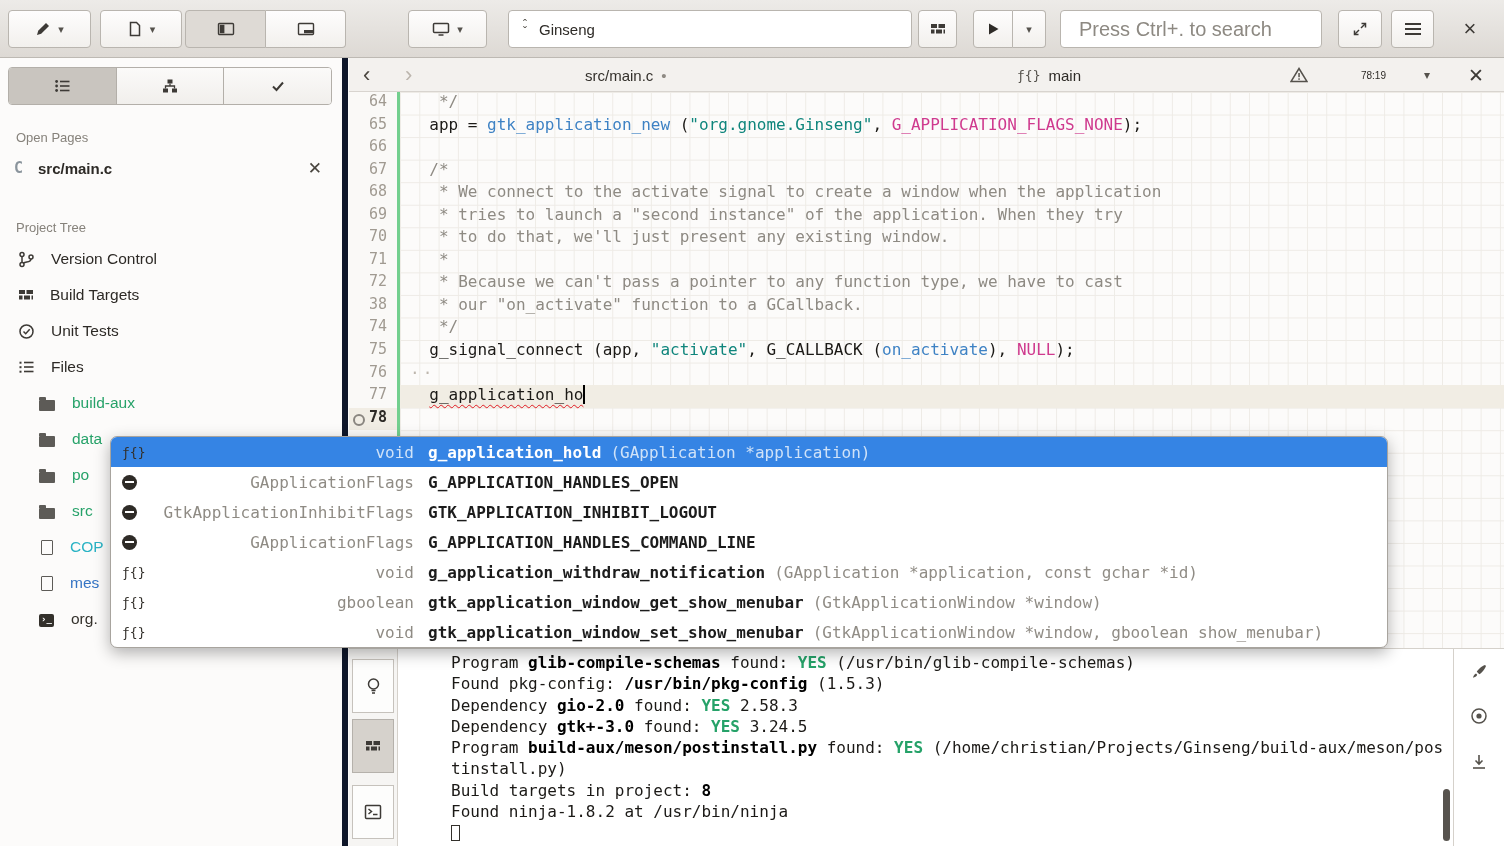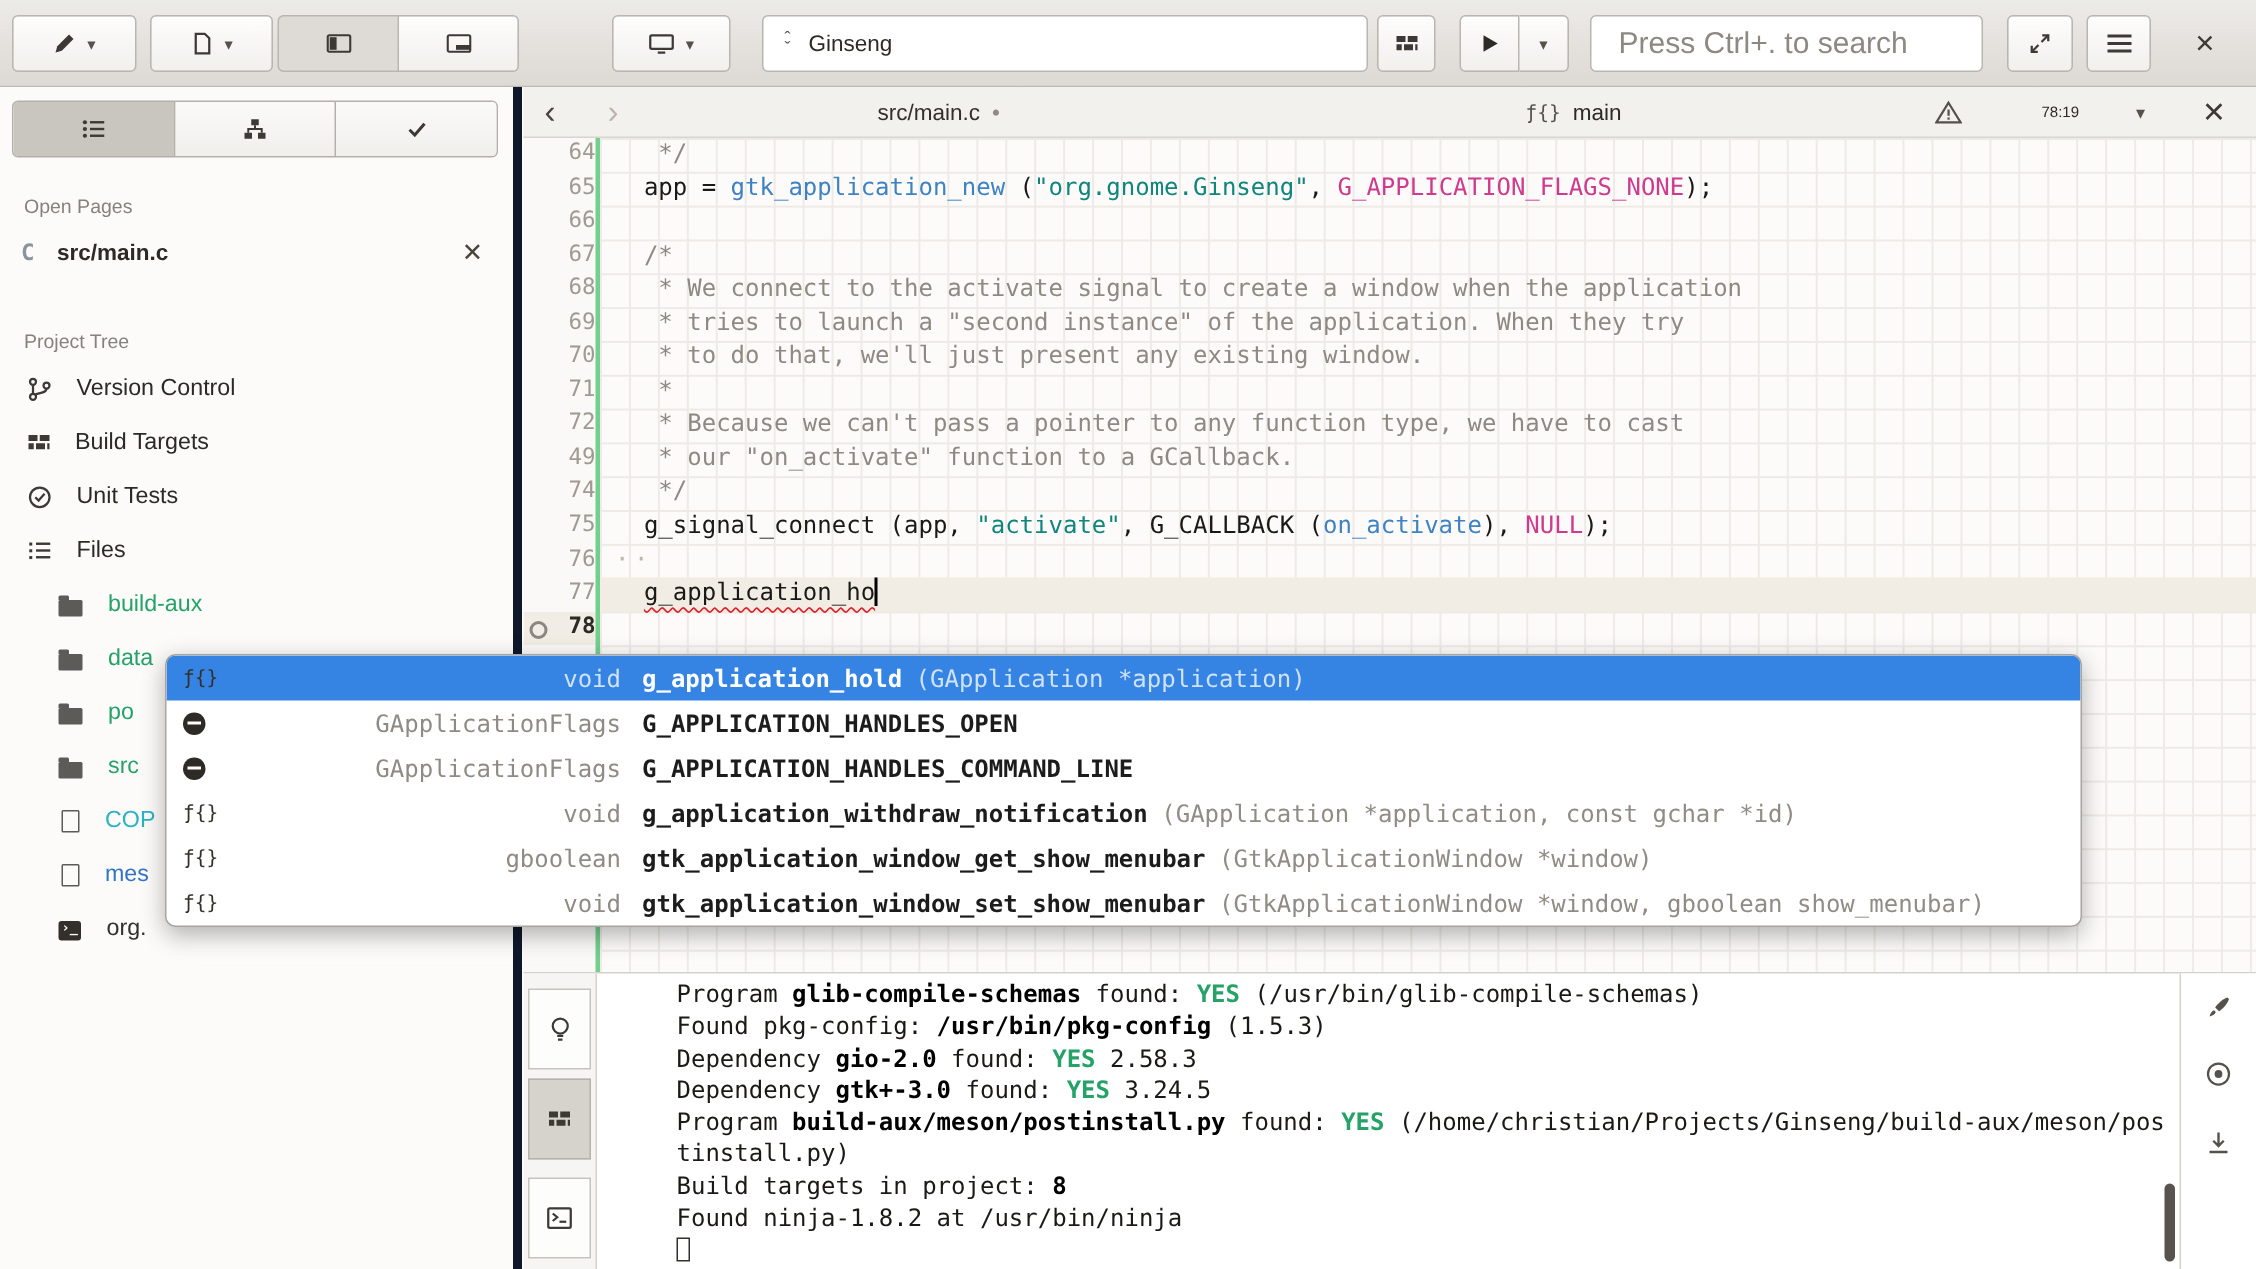--- a/index.html
+++ b/index.html
@@ -64,21 +64,21 @@
   .sym { left:668px; gap:8px; font-size:15px; color:#2e2b27; }
   .fglyph { font-family:"DejaVu Sans Mono",monospace; font-size:13px; color:#55524c; }
   .warn { right:196px; }
   .pos { right:118px; font-size:10px; color:#2e2b27; }
   .edchev { right:74px; font-size:12px; color:#55524c; }
   .edclose { right:20px; font-size:19px; color:#3d3a36; }
 
   
   .editor { position:absolute; left:349px; top:92px; width:1155px; height:556px; overflow:hidden; background:#fcfbfa; }
   .gutter { position:absolute; left:0; top:0; width:48px; height:100%; background:#faf9f7; }
-  .ln { height:22.55px; line-height:22.55px; text-align:right; 
+  .ln { height:22.55px; line-height:22.55px; text-align:right; padding-right:10px;
     font:15px "DejaVu Sans Mono",monospace; color:#a09a91; position:relative; }
   .ln.current { color:#2d2a26; font-weight:bold; background:#f1ede4; }
   .ln.current::before { content:""; position:absolute; left:4px; top:6px; width:8px; height:8px;
     border:2px solid #8a8680; border-radius:50%; }
   .greenbar { position:absolute; left:48px; top:0; width:3px; height:100%; background:#72cf8e; }
   .codewrap { position:absolute; left:51px; top:0; right:0; height:100%;
     background-image: linear-gradient(to right, #eeebe6 1px, transparent 1px),
                       linear-gradient(to bottom, #eeebe6 1px, transparent 1px);
     background-size: 19.3px 22.55px; }
   .cl { height:22.55px; line-height:22.55px; white-space:pre; font:16px "DejaVu Sans Mono",monospace; padding-left:10px; }
@@ -354,21 +354,21 @@
   <div class="gutter" id="gutter">
       <div class="ln">64</div>
       <div class="ln">65</div>
       <div class="ln">66</div>
       <div class="ln">67</div>
       <div class="ln">68</div>
       <div class="ln">69</div>
       <div class="ln">70</div>
       <div class="ln">71</div>
       <div class="ln">72</div>
-      <div class="ln">49</div>
+      <div class="ln">38</div>
       <div class="ln">74</div>
       <div class="ln">75</div>
       <div class="ln">76</div>
       <div class="ln">77</div>
       <div class="ln current">78</div>
     </div>
   <div class="greenbar"></div>
   <div class="codewrap" id="code-lines">
       <div class="cl"><span class="sx-cmt">   */</span></div>
       <div class="cl"><span class="sx-pln">  app = </span><span class="sx-fn">gtk_application_new</span><span class="sx-pln"> (</span><span class="sx-str">"org.gnome.Ginseng"</span><span class="sx-pln">, </span><span class="sx-mac">G_APPLICATION_FLAGS_NONE</span><span class="sx-pln">);</span></div>
@@ -395,20 +395,26 @@
       <span class="pparams">(GApplication *application)</span>
     </div>
     <div class="prow">
       <span class="pe"></span>
       <span class="ptype">GApplicationFlags</span>
       <span class="pname">G_APPLICATION_HANDLES_OPEN</span>
       <span class="pparams"></span>
     </div>
     <div class="prow">
       <span class="pe"></span>
+      <span class="ptype">GtkApplicationInhibitFlags</span>
+      <span class="pname">GTK_APPLICATION_INHIBIT_LOGOUT</span>
+      <span class="pparams"></span>
+    </div>
+    <div class="prow">
+      <span class="pe"></span>
       <span class="ptype">GApplicationFlags</span>
       <span class="pname">G_APPLICATION_HANDLES_COMMAND_LINE</span>
       <span class="pparams"></span>
     </div>
     <div class="prow">
       <span class="pf">ƒ{}</span>
       <span class="ptype">void</span>
       <span class="pname">g_application_withdraw_notification</span>
       <span class="pparams">(GApplication *application, const gchar *id)</span>
     </div>

